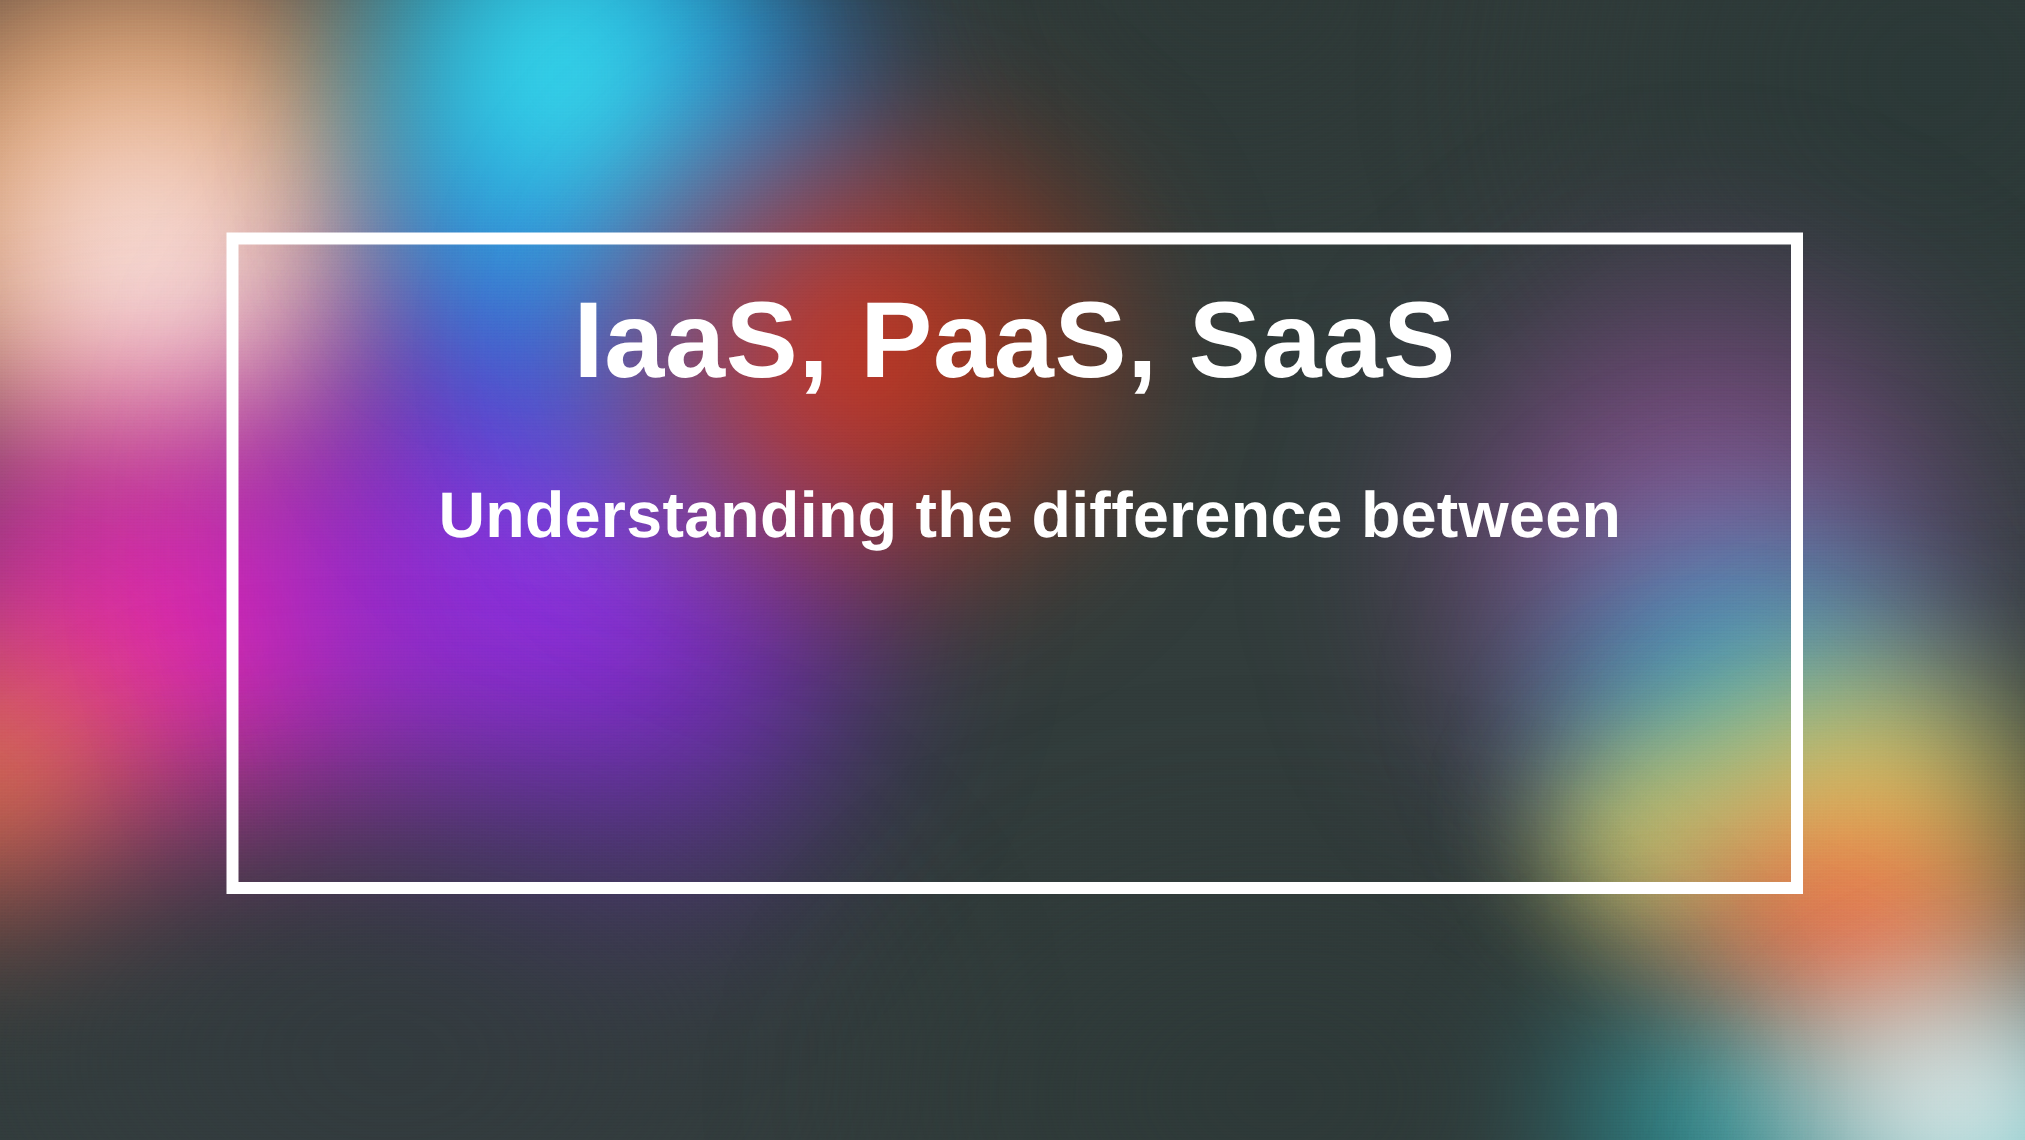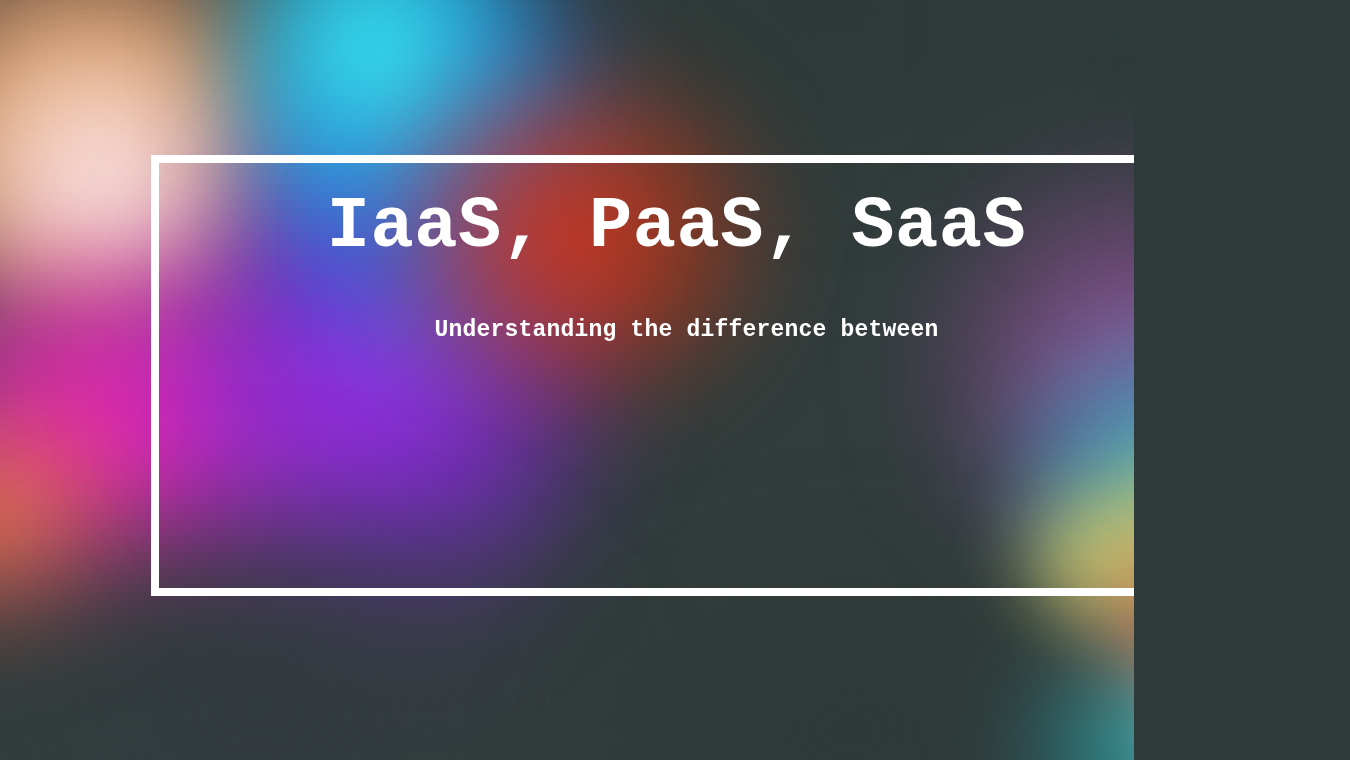--- a/index.html
+++ b/index.html
@@ -5,25 +5,24 @@
   * { margin:0; padding:0; box-sizing:border-box; }
   html, body {
     width:1350px; height:760px;
     overflow:hidden;
     background:#2f3b3a;
     font-family:"Liberation Sans", sans-serif;
   }
 
   .canvas {
     position:relative;
-    width:1134px;
+    width:1350px;
     height:760px;
     overflow:hidden;
     background:#313c3b;
-    font-family:Liberation Mono, monospace;
   }
 
   
   .bg {
     position:absolute;
     inset:0;
     overflow:hidden;
   }
   .blob {
     position:absolute;
@@ -280,21 +279,21 @@
   }
 
   .subtitle-block {
     margin-top:48px;
     width:100%;
     text-align:center;
   }
   .subtitle-line {
     color:#ffffff;
     font-weight:700;
-    font-size:23px;
+    font-size:43px;
     line-height:1.42;
     letter-spacing:0.2px;
     white-space:nowrap;
     padding-left:20px;
   }
 </style>
 </head>
 <body>
 
 <div class="canvas">

